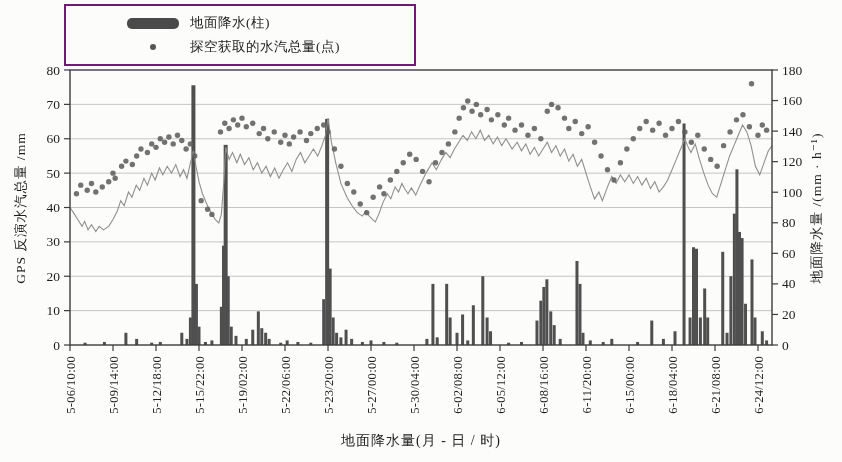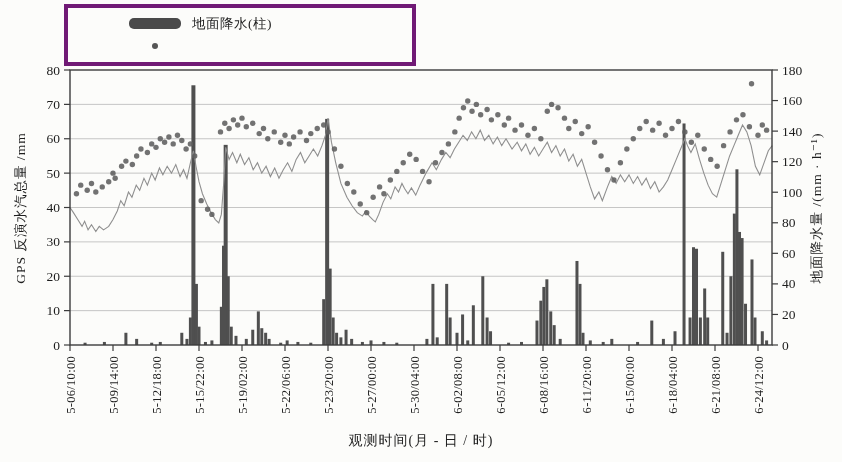--- a/index.html
+++ b/index.html
@@ -4,21 +4,21 @@
 <style>
   html,body{margin:0;padding:0;background:#ffffff;}
   .fig{
     position:relative;width:842px;height:462px;
     background:#fcfcfa;
     font-family:"Liberation Serif","DejaVu Serif",serif;
     color:#1e1e1e;overflow:hidden;
   }
   .legend{
     position:absolute;left:64px;top:4px;width:352px;height:62px;
-    border:4px solid #701a75;background:#fcfcfa;
+    border:2px solid #701a75;background:#fcfcfa;
     display:flex;flex-direction:column;justify-content:space-evenly;
     box-sizing:border-box;padding:2px 4px 2px 58px;z-index:3;
   }
   .legend-row{display:flex;align-items:center;height:18px;}
   .swatch-cell{width:58px;display:flex;justify-content:center;align-items:center;flex:0 0 58px;}
   .swatch-bar{width:52px;height:11px;background:#4a4a4a;border-radius:5px;}
   .swatch-line{width:48px;height:2px;background:#9a9a9a;}
   .swatch-dot{width:6px;height:6px;border-radius:50%;background:#555555;}
   .legend-label{font-size:13.5px;margin-left:8px;white-space:nowrap;letter-spacing:0.5px;}
   .ytitle{
@@ -42,26 +42,27 @@
     <div class="legend-row">
       <span class="swatch-cell">
           <span class="swatch-bar"></span>
         </span>
       <span class="legend-label">地面降水(柱)</span>
     </div>
     <div class="legend-row">
       <span class="swatch-cell">
           <span class="swatch-dot"></span>
         </span>
+      <span class="legend-label">探空获取的水汽总量(点)</span>
     </div>
   </div>
 
   <div class="ytitle left">GPS 反演水汽总量 /mm</div>
   <div class="ytitle right">地面降水量 /(mm · h⁻¹)</div>
-  <div class="xtitle">观测时间(月 - 日 / 时)</div>
+  <div class="xtitle">地面降水量(月 - 日 / 时)</div>
 
   <svg id="chart" width="842" height="462" style="position:absolute;left:0;top:0;">
     <g id="grid-layer">
         <line x1="70" y1="310.625" x2="772" y2="310.625" stroke="#b8b8b8" stroke-width="0.8"></line>
         <line x1="70" y1="276.25" x2="772" y2="276.25" stroke="#b8b8b8" stroke-width="0.8"></line>
         <line x1="70" y1="241.875" x2="772" y2="241.875" stroke="#b8b8b8" stroke-width="0.8"></line>
         <line x1="70" y1="207.5" x2="772" y2="207.5" stroke="#b8b8b8" stroke-width="0.8"></line>
         <line x1="70" y1="173.125" x2="772" y2="173.125" stroke="#b8b8b8" stroke-width="0.8"></line>
         <line x1="70" y1="138.75" x2="772" y2="138.75" stroke="#b8b8b8" stroke-width="0.8"></line>
         <line x1="70" y1="104.375" x2="772" y2="104.375" stroke="#b8b8b8" stroke-width="0.8"></line>

